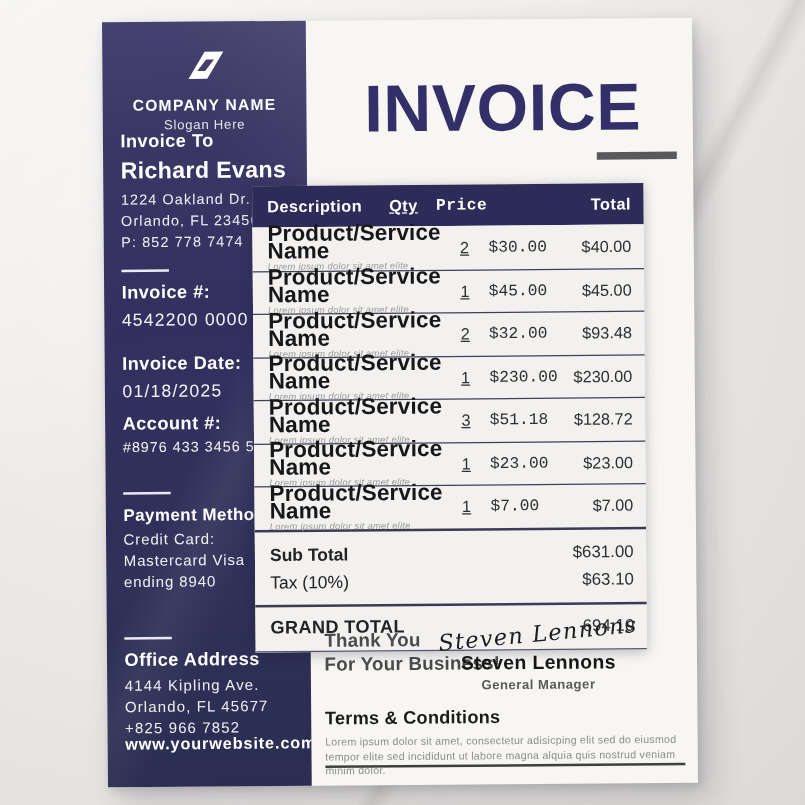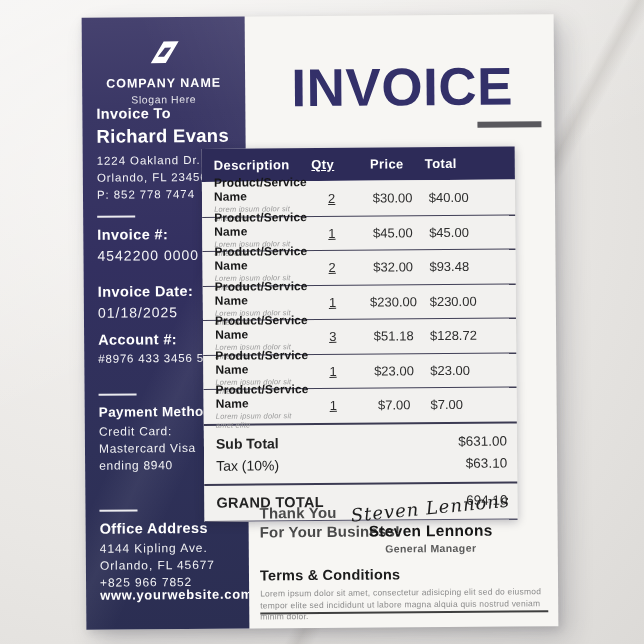--- a/index.html
+++ b/index.html
@@ -67,26 +67,26 @@
   .table-card {
     position:absolute; left:119px; top:132px; width:313px;
     box-shadow:0 2px 10px rgba(25,25,45,0.28);
     background:#f2f1ef;
   }
   .t-row { display:flex; align-items:center; padding:0 10px 0 12px; }
   .t-head { background:#2d2b58; color:#fff; height:33px; }
   .t-head .cell { font-size:13px; font-weight:bold; letter-spacing:0.4px; }
   .cell-name { flex:1; text-align:left; }
   .cell-qty { width:52px; text-align:center;text-decoration:underline; }
-  .cell-price { width:76px; text-align:center; }
-  .cell-total { width:80px; }
+  .cell-price { width:76px; text-align:left;font-family:Liberation Mono, monospace; }
+  .cell-total { width:80px; text-align:right; }
 
   .p-row { height:34.5px; background:#f2f1ef; }
   .p-row + .p-row { border-top:1.5px solid #403f56; }
-  .p-name { font-size:12px; font-weight:bold; color:#171717; line-height:14px; letter-spacing:0.1px; }
+  .p-name { font-size:18px; font-weight:bold; color:#171717; line-height:14px; letter-spacing:0.1px; }
   .p-desc { font-size:7.5px; color:#9a9a9a; letter-spacing:0.2px; margin-top:1px;font-style:italic; }
   .p-val { font-size:13px; color:#2e2e2e; }
 
   .totals { border-top:2px solid #3b3a52; padding:7px 10px 7px 12px; background:#f2f1ef; }
   .tot-line { display:flex; align-items:center; height:22px; }
   .tot-label { flex:1; font-size:14px; color:#232323; }
   .tot-label.b { font-weight:bold; }
   .tot-val { font-size:13.5px; color:#2e2e2e;margin-left:19px; }
   .grand { border-top:2px solid #3b3a52; border-bottom:1.5px solid #55546a; padding:4px 10px 5px 12px; background:#f2f1ef; }
   .grand .tot-line { height:26px; }

